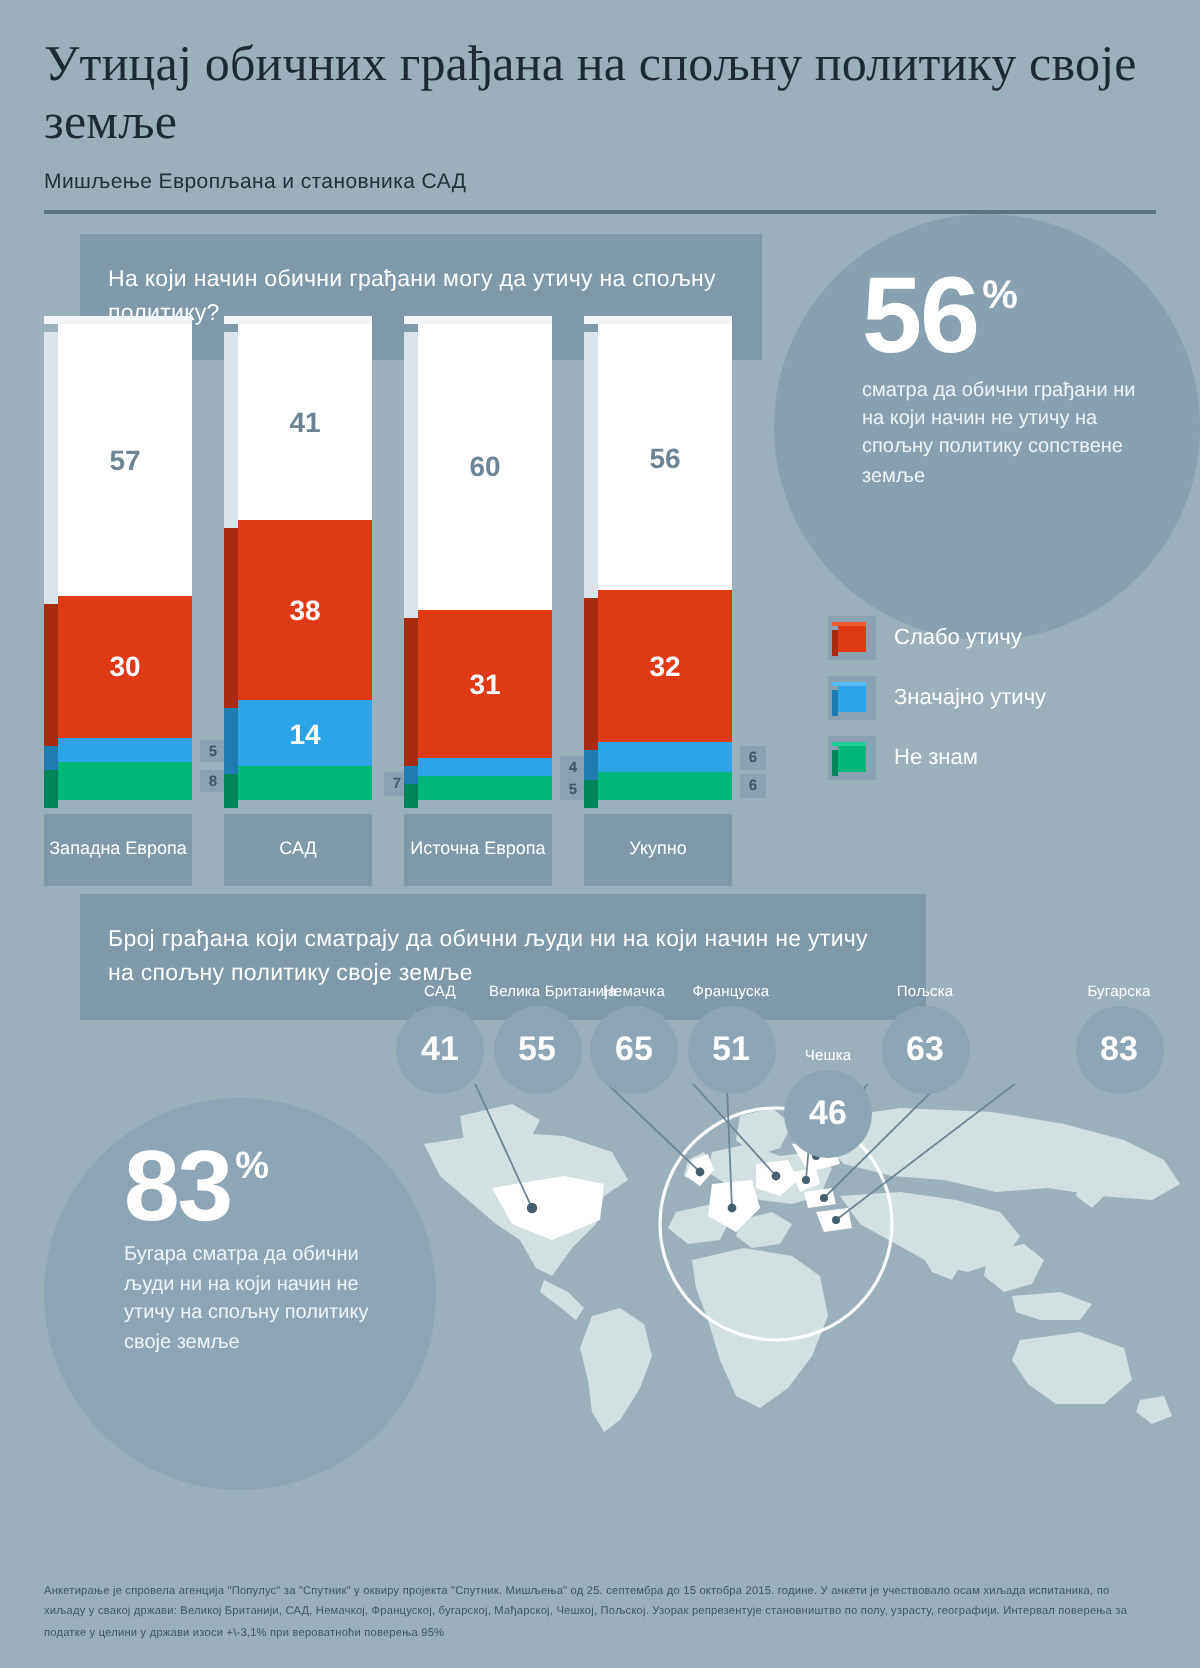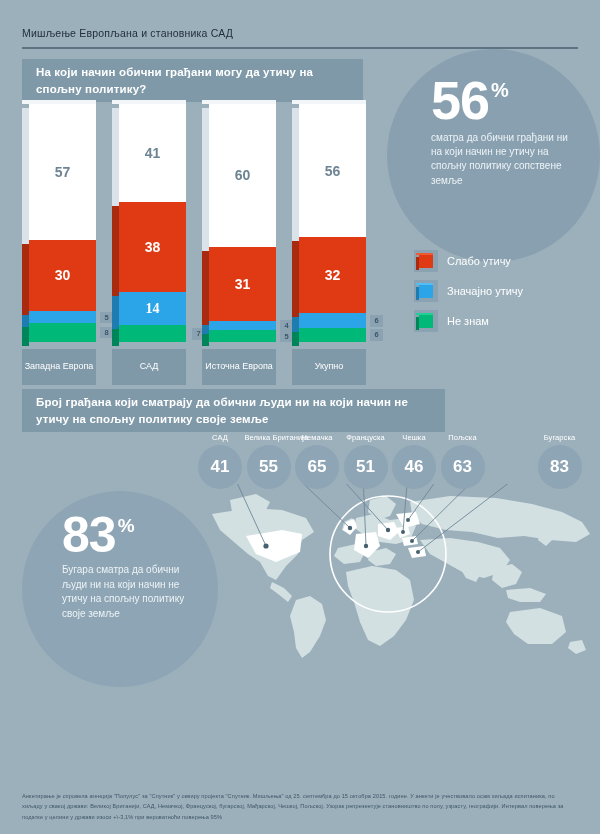--- a/index.html
+++ b/index.html
@@ -36,24 +36,25 @@
   }
 
   
   #section1 { position: relative; height: 340px; }
 
   .qbox {
     position: absolute;
     background: #7f99a8;
     color: #ffffff;
     font-size: 11.5px;
-    font-weight: bold;
+    font-weight: normal;
     line-height: 1.45;
-    padding: 5px 14px;
+    padding: 15px 14px;
     letter-spacing: .15px;
+    margin-left: 18px;
   }
   #q1 { left: 22px; top: 10px; width: 341px; }
 
   
   #circle56 {
     position: absolute;
     left: 387px; top: 0px;
     width: 213px; height: 213px;
     border-radius: 50%;
     background: #88a0b0;
@@ -290,20 +291,21 @@
     font-size: 5.6px;
     line-height: 1.85;
     color: #3f5666;
     letter-spacing: .1px;
   }
 </style>
 </head>
 <body>
 
 <div id="header">
+  <h1 id="title">Утицај обичних грађана на спољну политику своје земље</h1>
   <div id="subtitle">Мишљење Европљана и становника САД</div>
 </div>
 <div id="header-rule"></div>
 
 <div id="section1">
 
   <div class="qbox" id="q1">На који начин обични грађани могу да утичу на спољну политику?</div>
 
   <div id="circle56">
     <div class="pct-wrap">
@@ -339,21 +341,21 @@
         </div>
         <div class="cat-label">Западна Европа</div>
       </div>
       <div class="bar-col" style="left: 90px;">
         <div class="bar-stack">
           <div class="badge" style="bottom: 2.33px; left: 80px;">7</div>
           <div class="seg seg-green" style="height: 16.66px; bottom: 0px;">
             <span class="side"></span>
             <span class="topface"></span>
           </div>
-          <div class="seg seg-blue" style="height: 33px; bottom: 16.66px; font-family: Liberation Serif, serif;">
+          <div class="seg seg-blue" style="height: 33px; bottom: 16.66px;">
             <span class="side"></span>
             <span class="topface"></span>
             <span>14</span>
           </div>
           <div class="seg seg-red" style="height: 90.44px; bottom: 49.98px;">
             <span class="side"></span>
             <span class="topface"></span>
             <span>38</span>
           </div>
           <div class="seg seg-white" style="height: 97.58px; bottom: 140.42px;">
@@ -532,21 +534,21 @@
         <div class="cval">55</div>
       </div>
       <div class="country" style="left: 97px;">
         <div class="cname">Немачка</div>
         <div class="cval">65</div>
       </div>
       <div class="country" style="left: 145.5px;">
         <div class="cname">Француска</div>
         <div class="cval">51</div>
       </div>
-      <div class="country" style="left: 194px;">
+      <div class="country" style="left: 194px; margin-top: 32px;">
         <div class="cname">Чешка</div>
         <div class="cval">46</div>
       </div>
       <div class="country" style="left: 242.5px;">
         <div class="cname">Пољска</div>
         <div class="cval">63</div>
       </div>
       <div class="country" style="left: 339.5px;">
         <div class="cname">Бугарска</div>
         <div class="cval">83</div>

